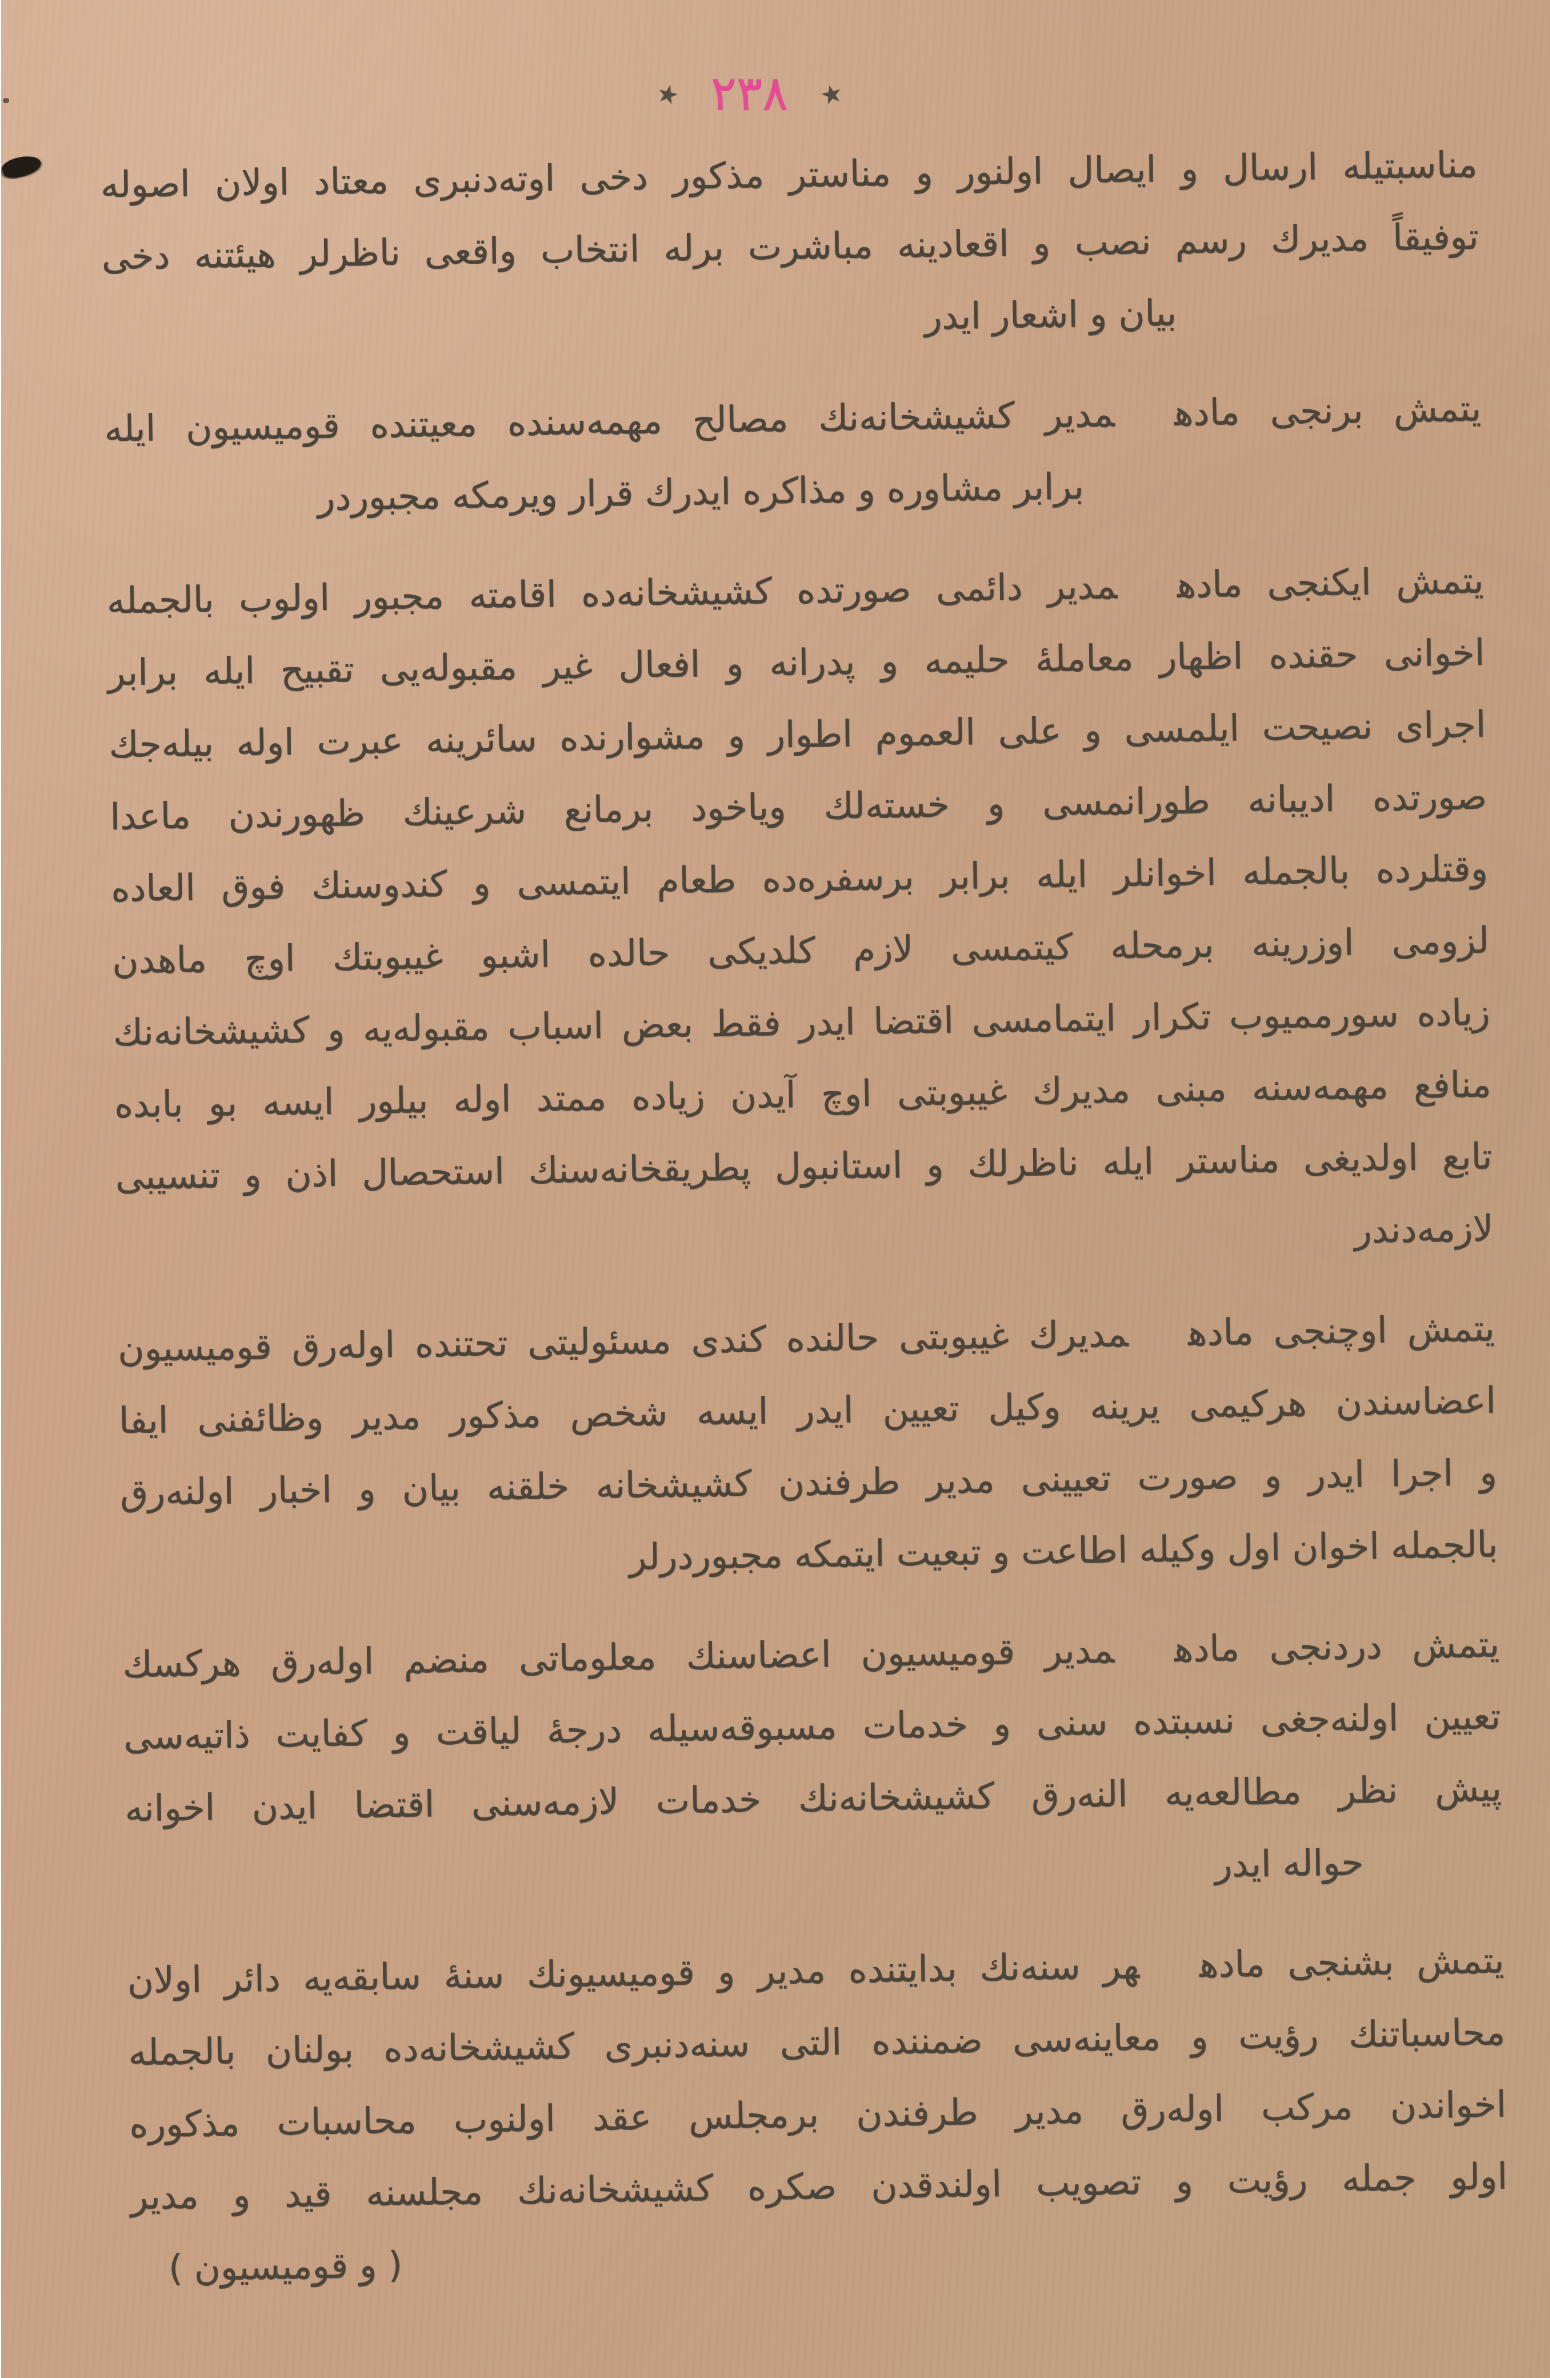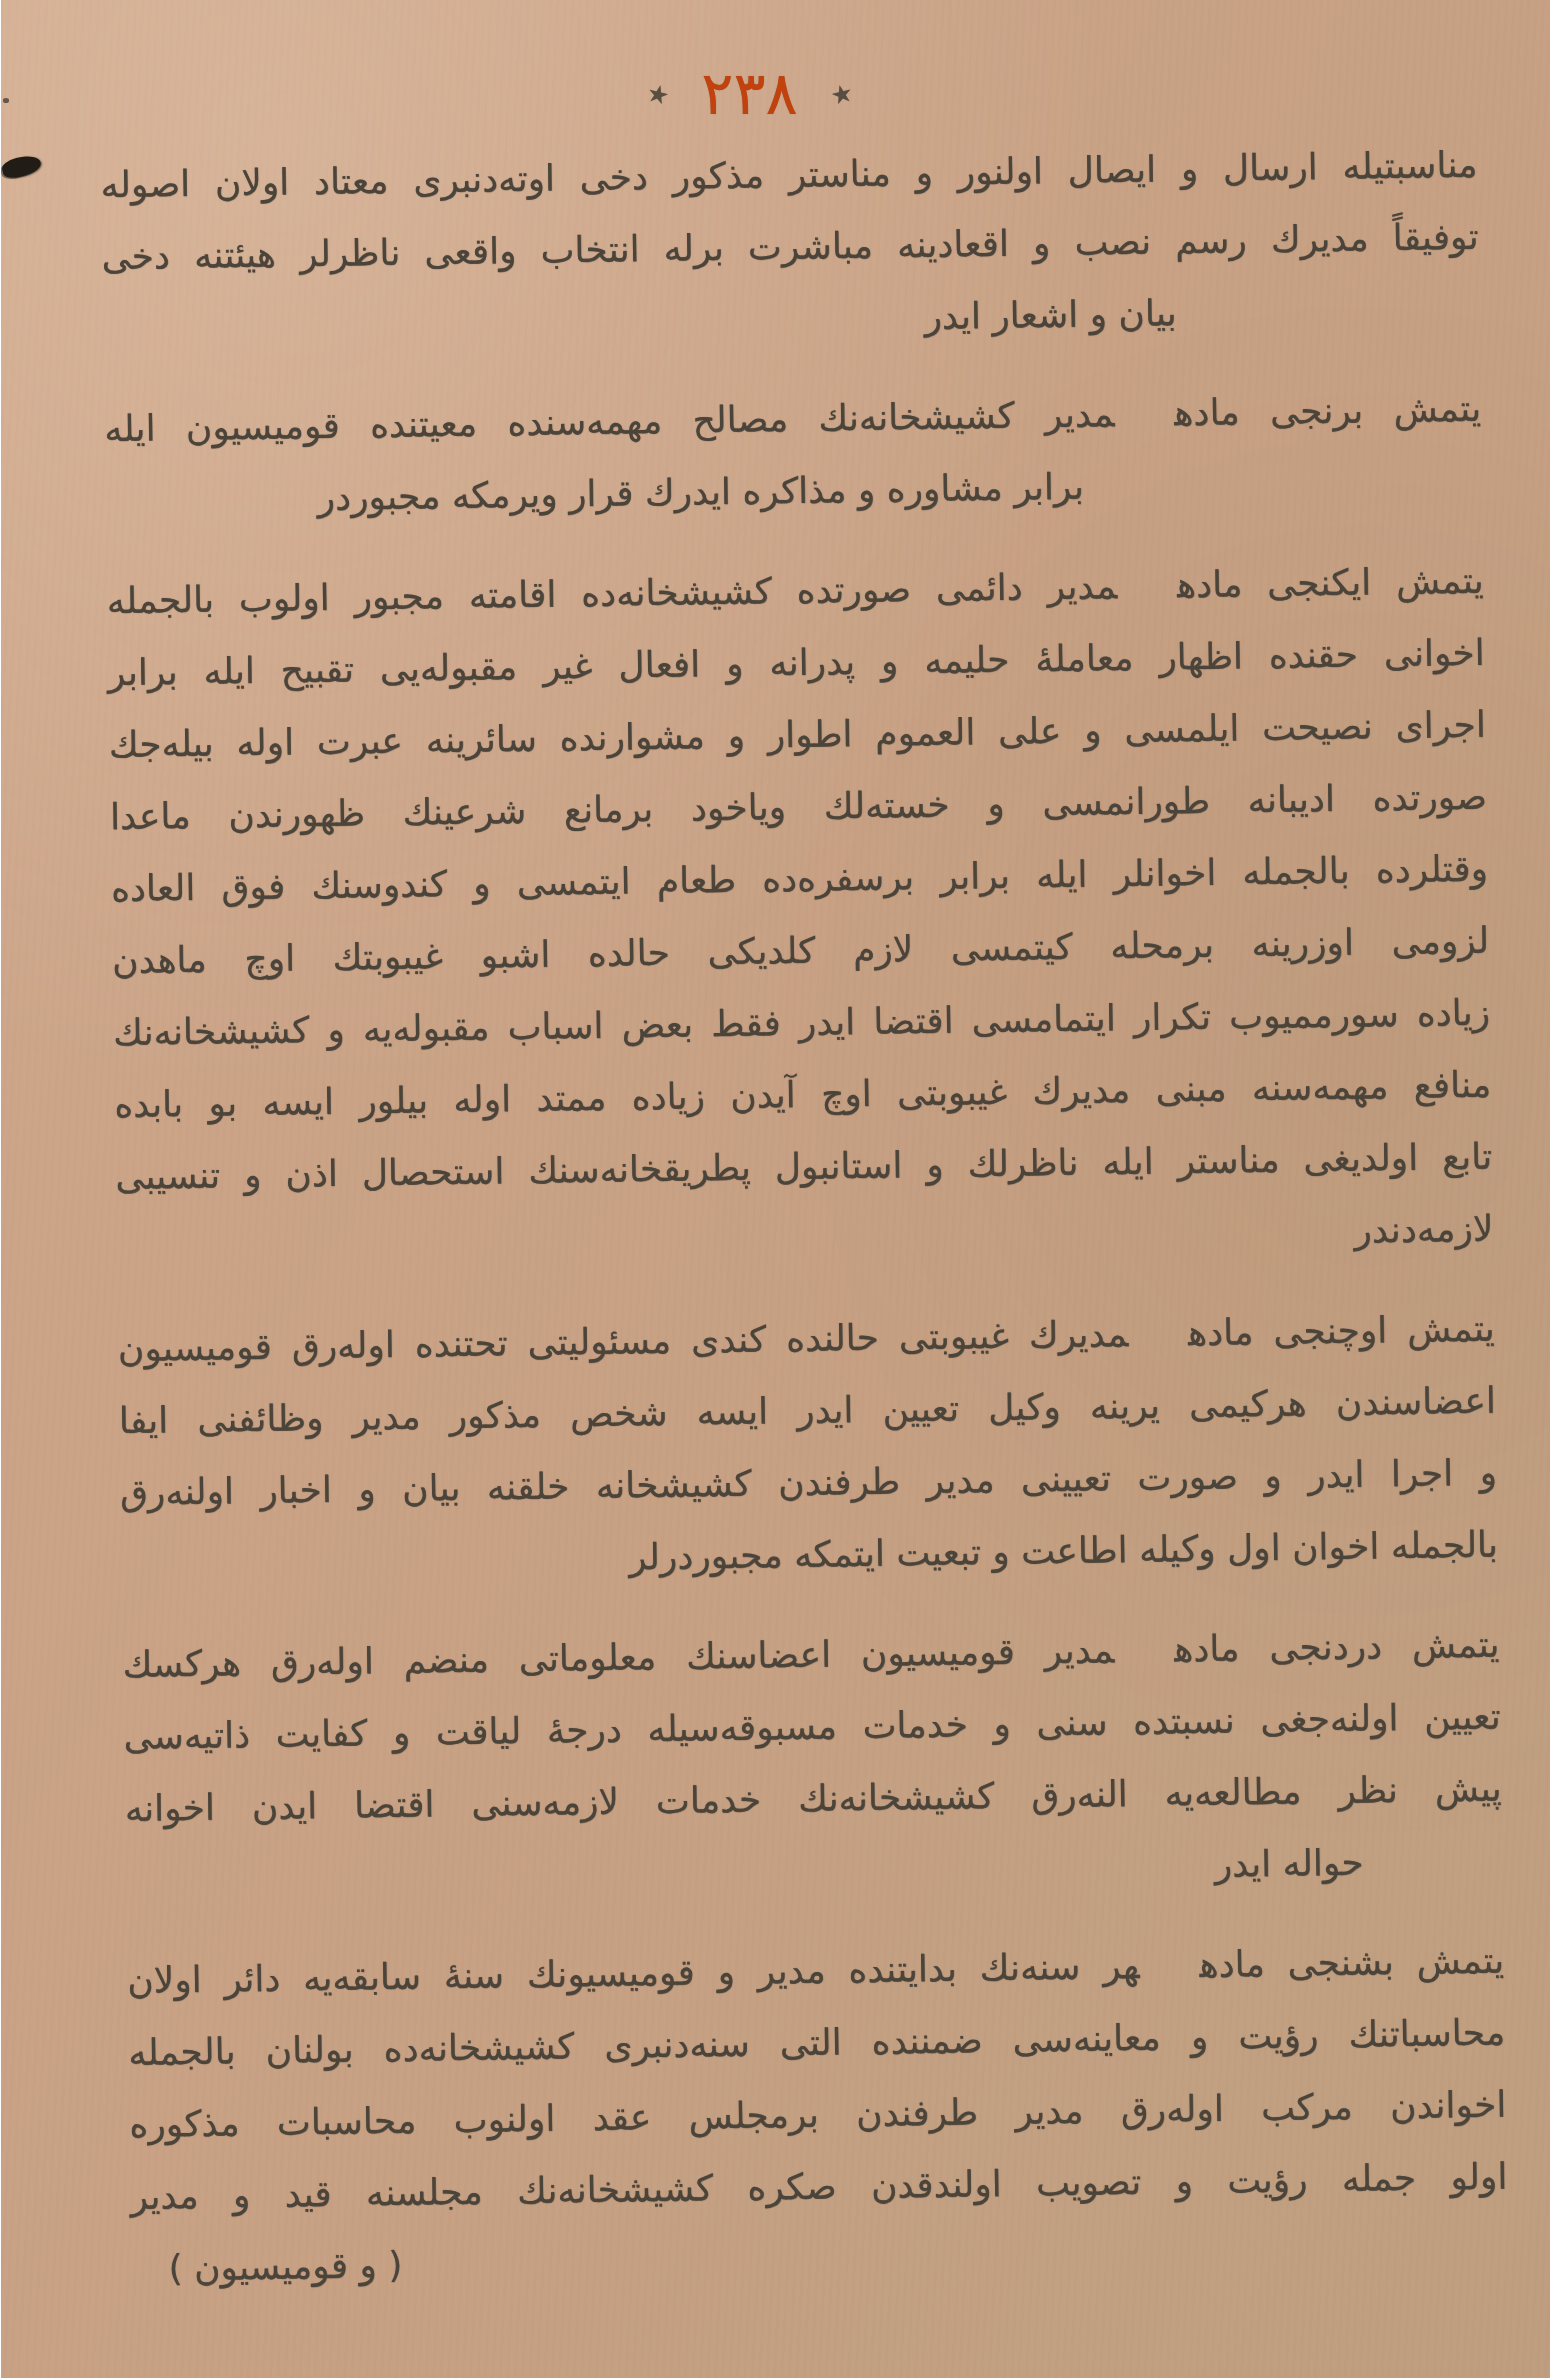--- a/index.html
+++ b/index.html
@@ -13,21 +13,21 @@
       repeating-linear-gradient(93deg, rgba(150,112,82,0.035) 0 2.8px, rgba(0,0,0,0) 2.8px 7.4px),
       linear-gradient(118deg,#d1ab8f 0%, #cba488 28%, #c7a184 55%, #c2a082 80%, #bf9e80 100%);
   }
   .page{position:absolute;inset:0;}
   
   .header{
     position:absolute;top:65px;left:calc(50% - 26px);transform:translateX(-50%);
     direction:rtl;display:flex;align-items:center;gap:32px;
     color:#4b443a;text-shadow:0 0 0.9px rgba(75,68,58,.55);
   }
-  .pagenum{font-size:60px;line-height:56px;color:#c2410c;letter-spacing:5.6px;}
+  .pagenum{font-size:48px;line-height:56px;color:#ec4899;letter-spacing:5.6px;}
   .orn{font-size:41px;line-height:56px;opacity:.9;}
   .orn.l{transform:rotate(14deg);}
   .orn.r{transform:rotate(-14deg);}
   
   .ink-blot{
     position:absolute;top:157px;left:1.9px;width:39px;height:18.6px;
     background:#211c16;border-radius:46% 60% 52% 44%;
     transform:rotate(-14deg);
     box-shadow:0.9px 0.9px 1.9px rgba(33,28,22,.65), -1.9px 0.9px 0 rgba(33,28,22,.45);
   }

